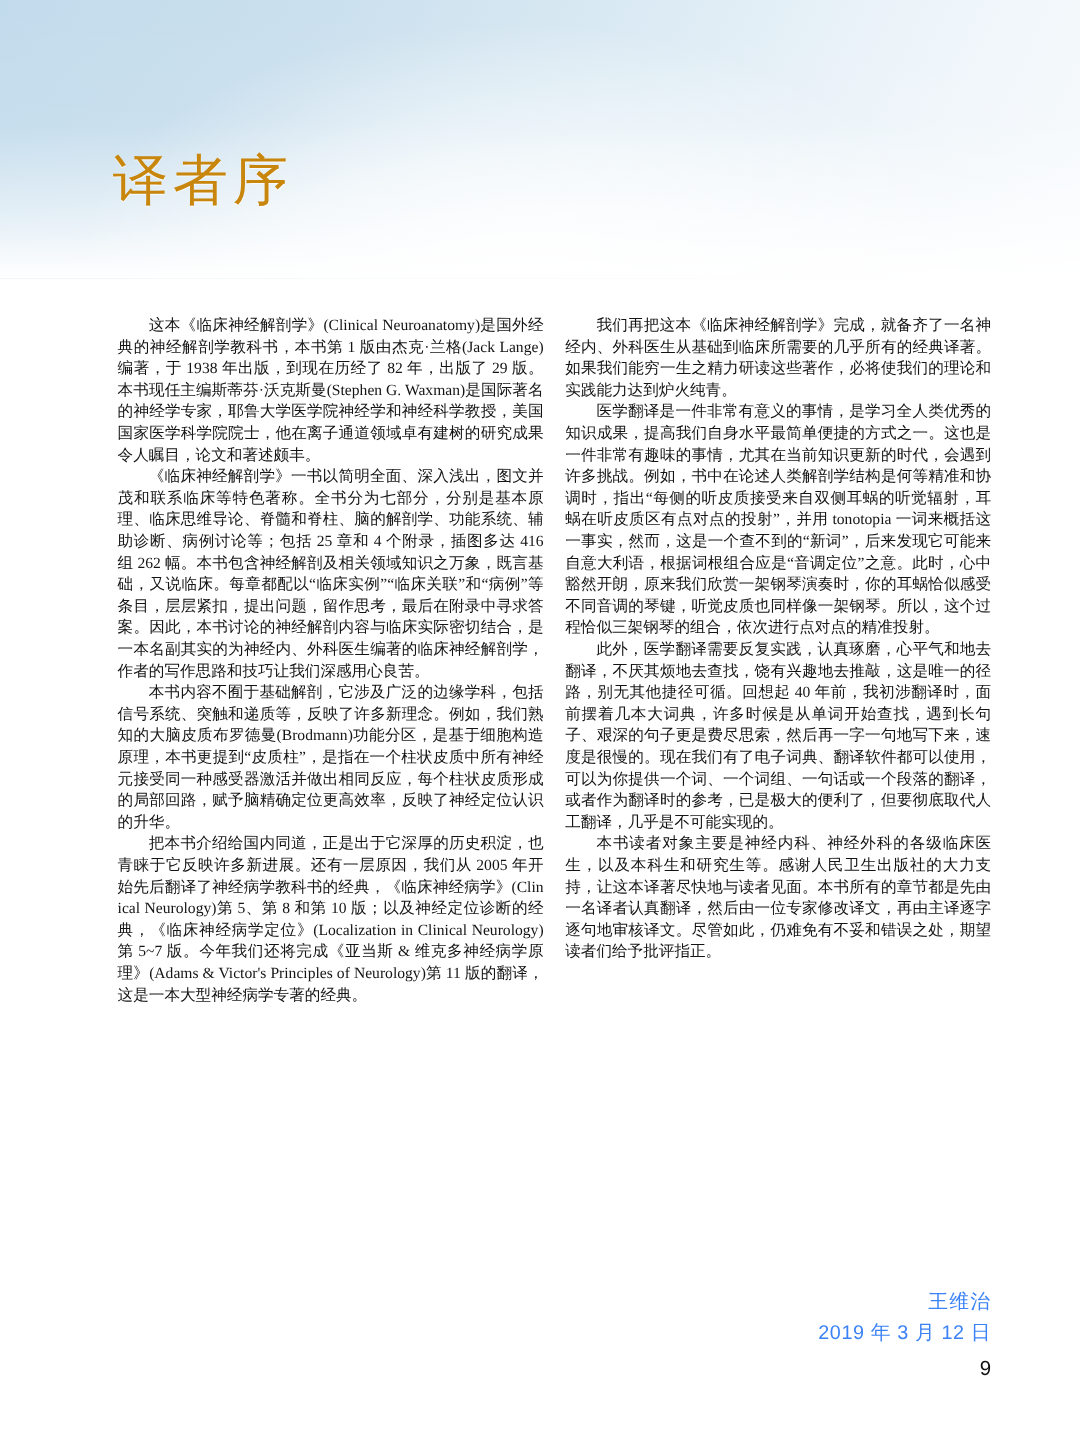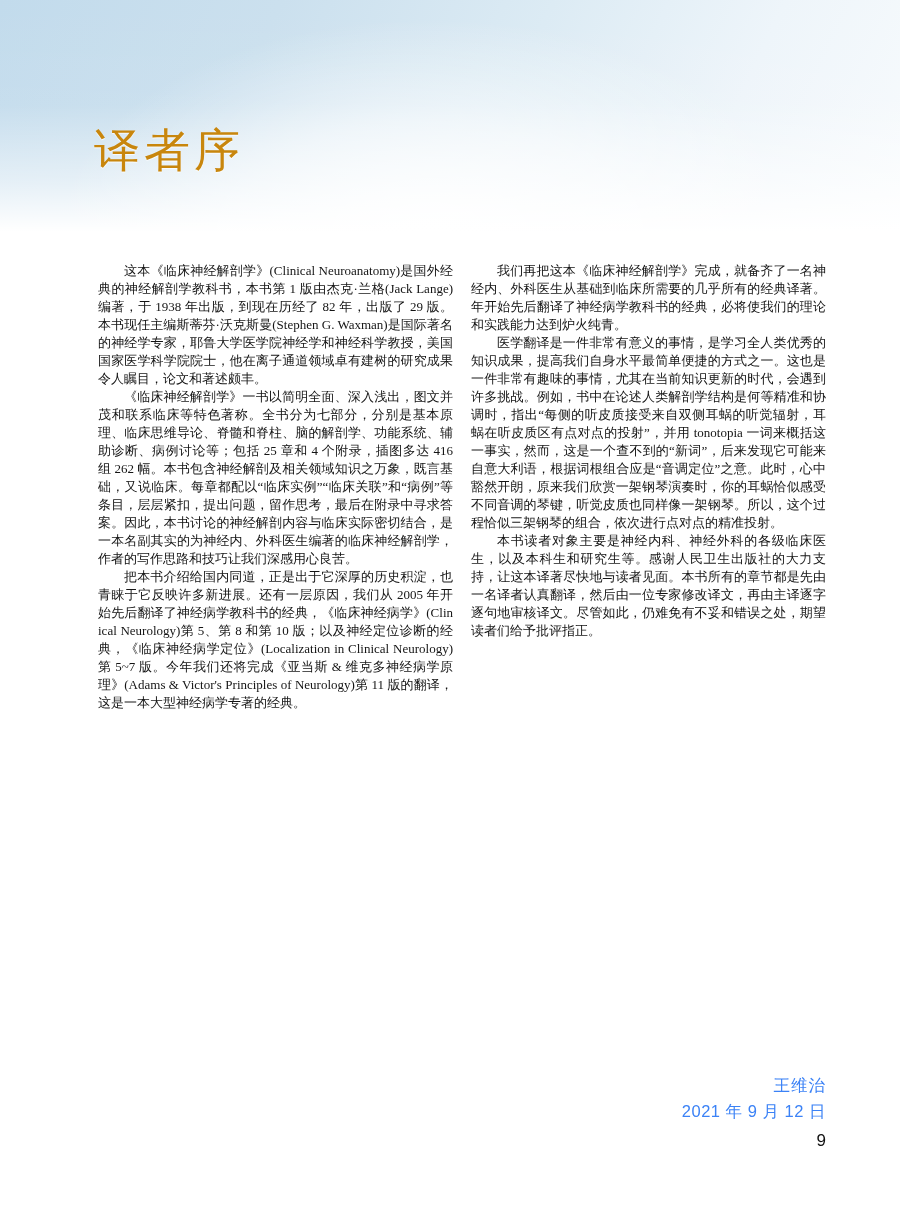--- a/index.html
+++ b/index.html
@@ -140,31 +140,33 @@
   <div id="header-band"></div>
   <div id="header-sheen"></div>
 
   <h1 id="page-title">译者序</h1>
 
   <div id="body-columns">
 
     <div class="column">
       <p class="para">这本《临床神经解剖学》(Clinical Neuroanatomy)是国外经典的神经解剖学教科书，本书第 1 版由杰克·兰格(Jack Lange)编著，于 1938 年出版，到现在历经了 82 年，出版了 29 版。本书现任主编斯蒂芬·沃克斯曼(Stephen G. Waxman)是国际著名的神经学专家，耶鲁大学医学院神经学和神经科学教授，美国国家医学科学院院士，他在离子通道领域卓有建树的研究成果令人瞩目，论文和著述颇丰。</p>
       <p class="para">《临床神经解剖学》一书以简明全面、深入浅出，图文并茂和联系临床等特色著称。全书分为七部分，分别是基本原理、临床思维导论、脊髓和脊柱、脑的解剖学、功能系统、辅助诊断、病例讨论等；包括 25 章和 4 个附录，插图多达 416 组 262 幅。本书包含神经解剖及相关领域知识之万象，既言基础，又说临床。每章都配以“临床实例”“临床关联”和“病例”等条目，层层紧扣，提出问题，留作思考，最后在附录中寻求答案。因此，本书讨论的神经解剖内容与临床实际密切结合，是一本名副其实的为神经内、外科医生编著的临床神经解剖学，作者的写作思路和技巧让我们深感用心良苦。</p>
+      <p class="para">本书内容不囿于基础解剖，它涉及广泛的边缘学科，包括信号系统、突触和递质等，反映了许多新理念。例如，我们熟知的大脑皮质布罗德曼(Brodmann)功能分区，是基于细胞构造原理，本书更提到“皮质柱”，是指在一个柱状皮质中所有神经元接受同一种感受器激活并做出相同反应，每个柱状皮质形成的局部回路，赋予脑精确定位更高效率，反映了神经定位认识的升华。</p>
       <p class="para">把本书介绍给国内同道，正是出于它深厚的历史积淀，也青睐于它反映许多新进展。还有一层原因，我们从 2005 年开始先后翻译了神经病学教科书的经典，《临床神经病学》(Clinical Neurology)第 5、第 8 和第 10 版；以及神经定位诊断的经典，《临床神经病学定位》(Localization in Clinical Neurology)第 5~7 版。今年我们还将完成《亚当斯 &amp; 维克多神经病学原理》(Adams &amp; Victor's Principles of Neurology)第 11 版的翻译，这是一本大型神经病学专著的经典。</p>
     </div>
 
     <div class="column">
-      <p class="para">我们再把这本《临床神经解剖学》完成，就备齐了一名神经内、外科医生从基础到临床所需要的几乎所有的经典译著。年开始先后翻译了神经病学教科书的经典，必将使我们的理论和实践能力达到炉火纯青。</p>
+      <p class="para">我们再把这本《临床神经解剖学》完成，就备齐了一名神经内、外科医生从基础到临床所需要的几乎所有的经典译著。如果我们能穷一生之精力研读这些著作，必将使我们的理论和实践能力达到炉火纯青。</p>
       <p class="para">医学翻译是一件非常有意义的事情，是学习全人类优秀的知识成果，提高我们自身水平最简单便捷的方式之一。这也是一件非常有趣味的事情，尤其在当前知识更新的时代，会遇到许多挑战。例如，书中在论述人类解剖学结构是何等精准和协调时，指出“每侧的听皮质接受来自双侧耳蜗的听觉辐射，耳蜗在听皮质区有点对点的投射”，并用 tonotopia 一词来概括这一事实，然而，这是一个查不到的“新词”，后来发现它可能来自意大利语，根据词根组合应是“音调定位”之意。此时，心中豁然开朗，原来我们欣赏一架钢琴演奏时，你的耳蜗恰似感受不同音调的琴键，听觉皮质也同样像一架钢琴。所以，这个过程恰似三架钢琴的组合，依次进行点对点的精准投射。</p>
+      <p class="para">此外，医学翻译需要反复实践，认真琢磨，心平气和地去翻译，不厌其烦地去查找，饶有兴趣地去推敲，这是唯一的径路，别无其他捷径可循。回想起 40 年前，我初涉翻译时，面前摆着几本大词典，许多时候是从单词开始查找，遇到长句子、艰深的句子更是费尽思索，然后再一字一句地写下来，速度是很慢的。现在我们有了电子词典、翻译软件都可以使用，可以为你提供一个词、一个词组、一句话或一个段落的翻译，或者作为翻译时的参考，已是极大的便利了，但要彻底取代人工翻译，几乎是不可能实现的。</p>
       <p class="para">本书读者对象主要是神经内科、神经外科的各级临床医生，以及本科生和研究生等。感谢人民卫生出版社的大力支持，让这本译著尽快地与读者见面。本书所有的章节都是先由一名译者认真翻译，然后由一位专家修改译文，再由主译逐字逐句地审核译文。尽管如此，仍难免有不妥和错误之处，期望读者们给予批评指正。</p>
     </div>
 
   </div>
 
   <div id="signature">
     <div class="sig-name">王维治</div>
-    <div class="sig-date">2021 年 9 月 12 日</div>
+    <div class="sig-date">2019 年 3 月 12 日</div>
   </div>
 
   <div id="page-number">9</div>
 
 </div>
 
 </body></html>

